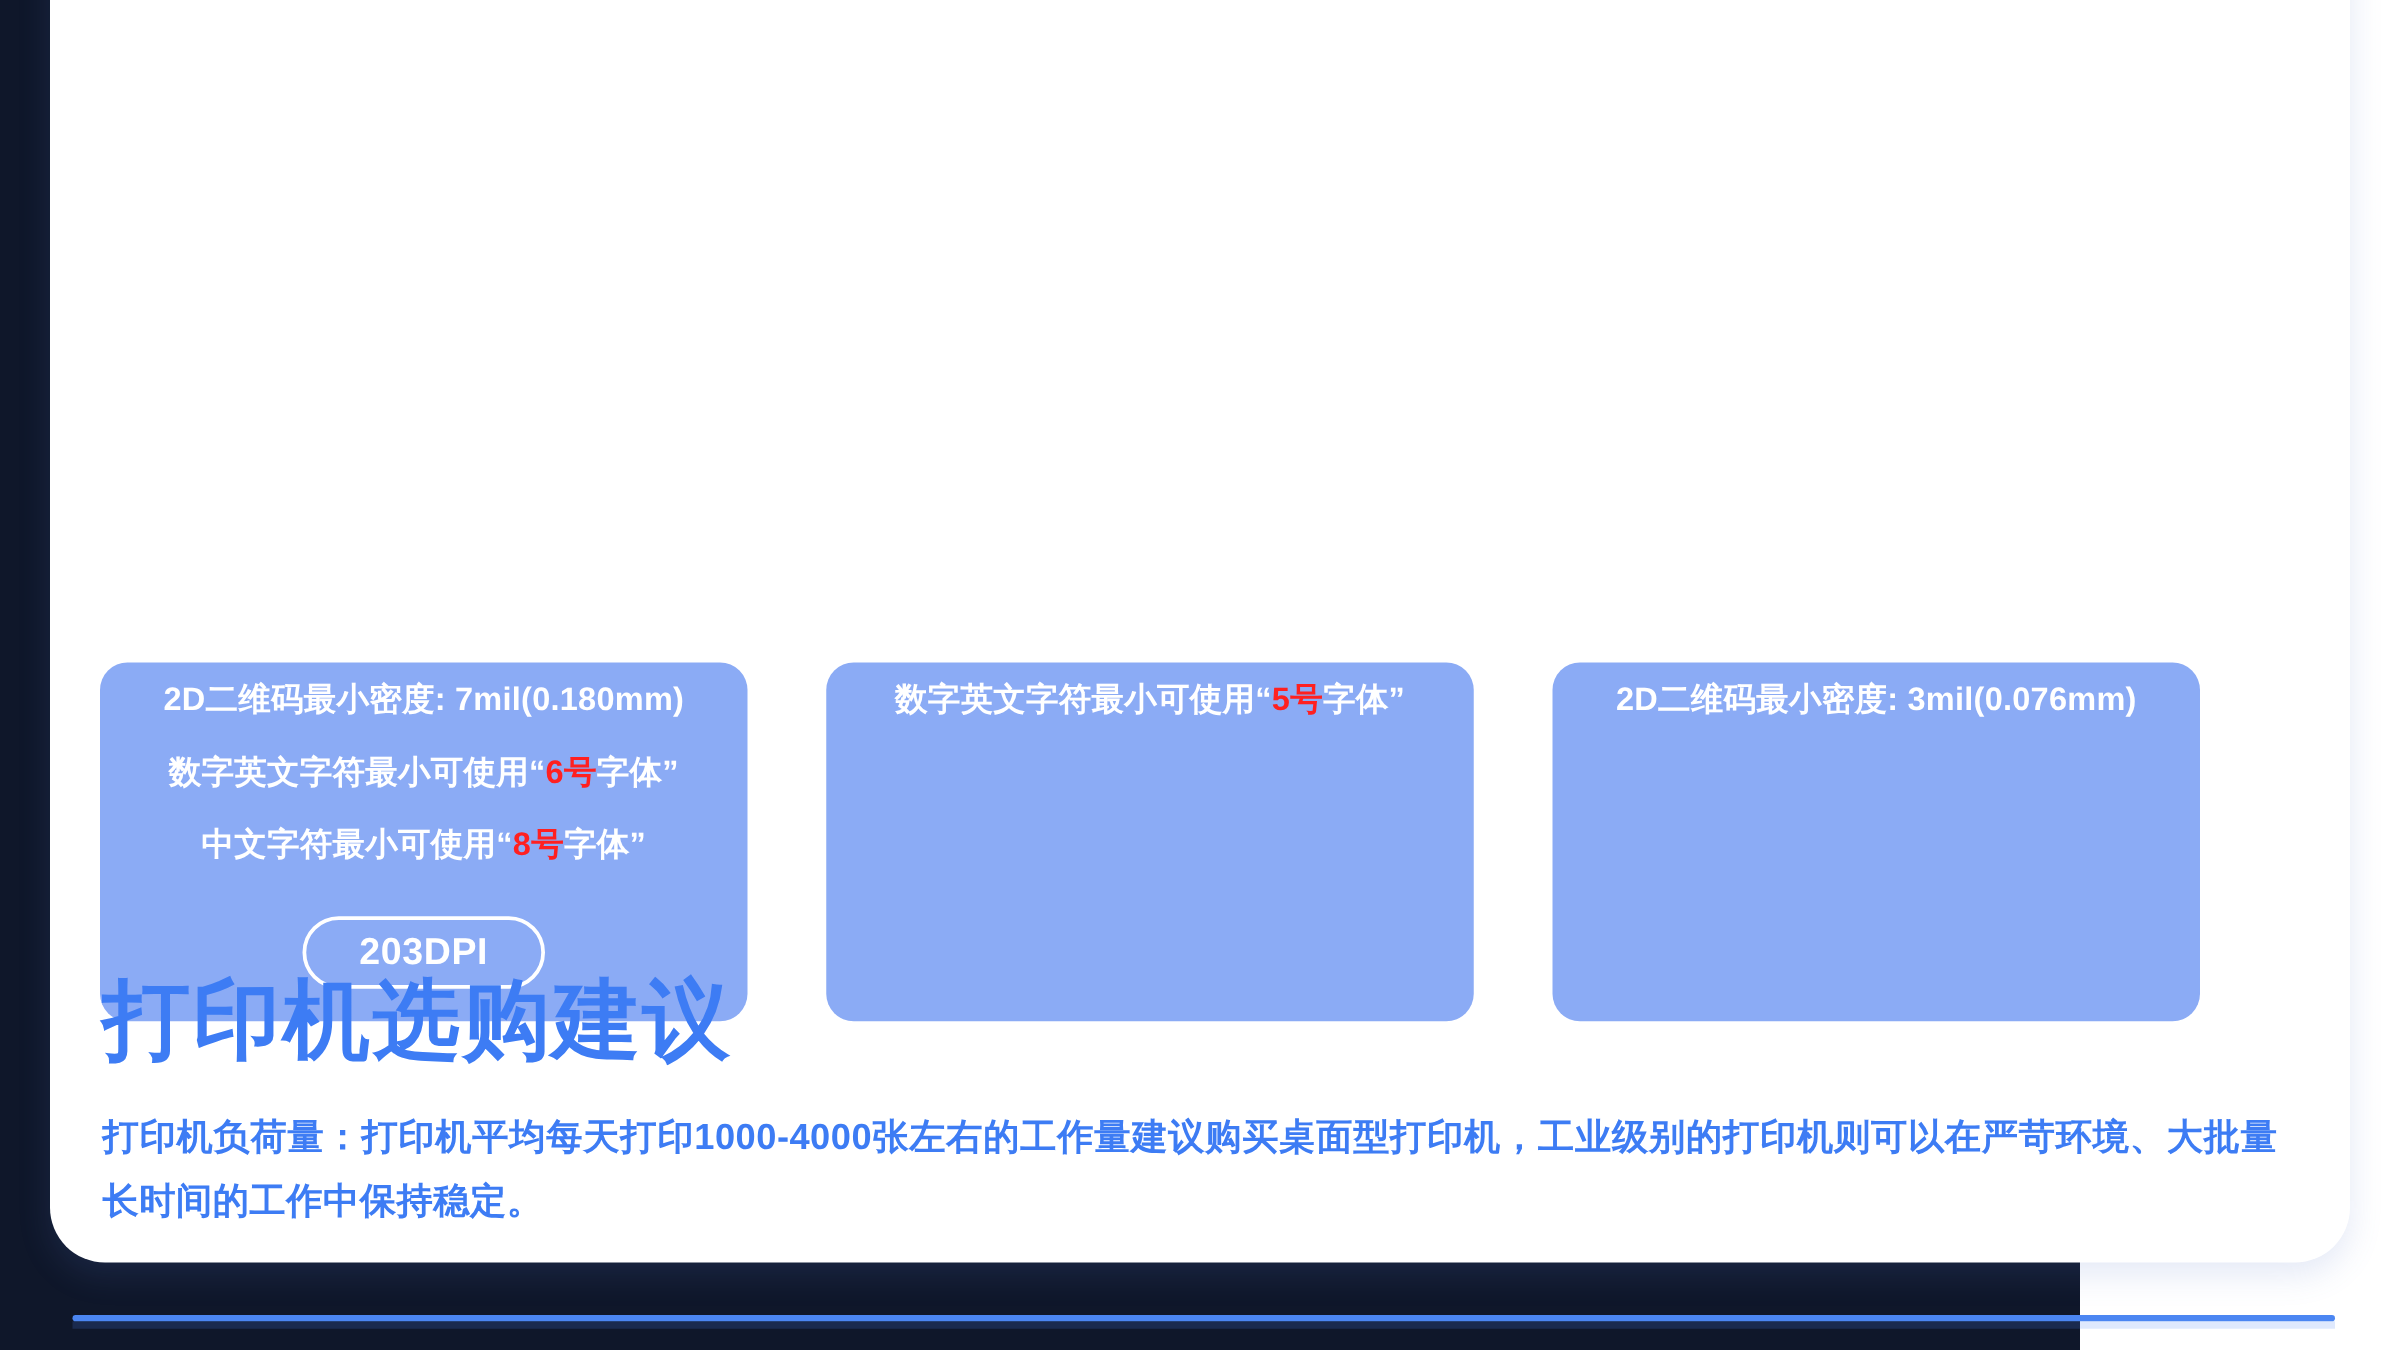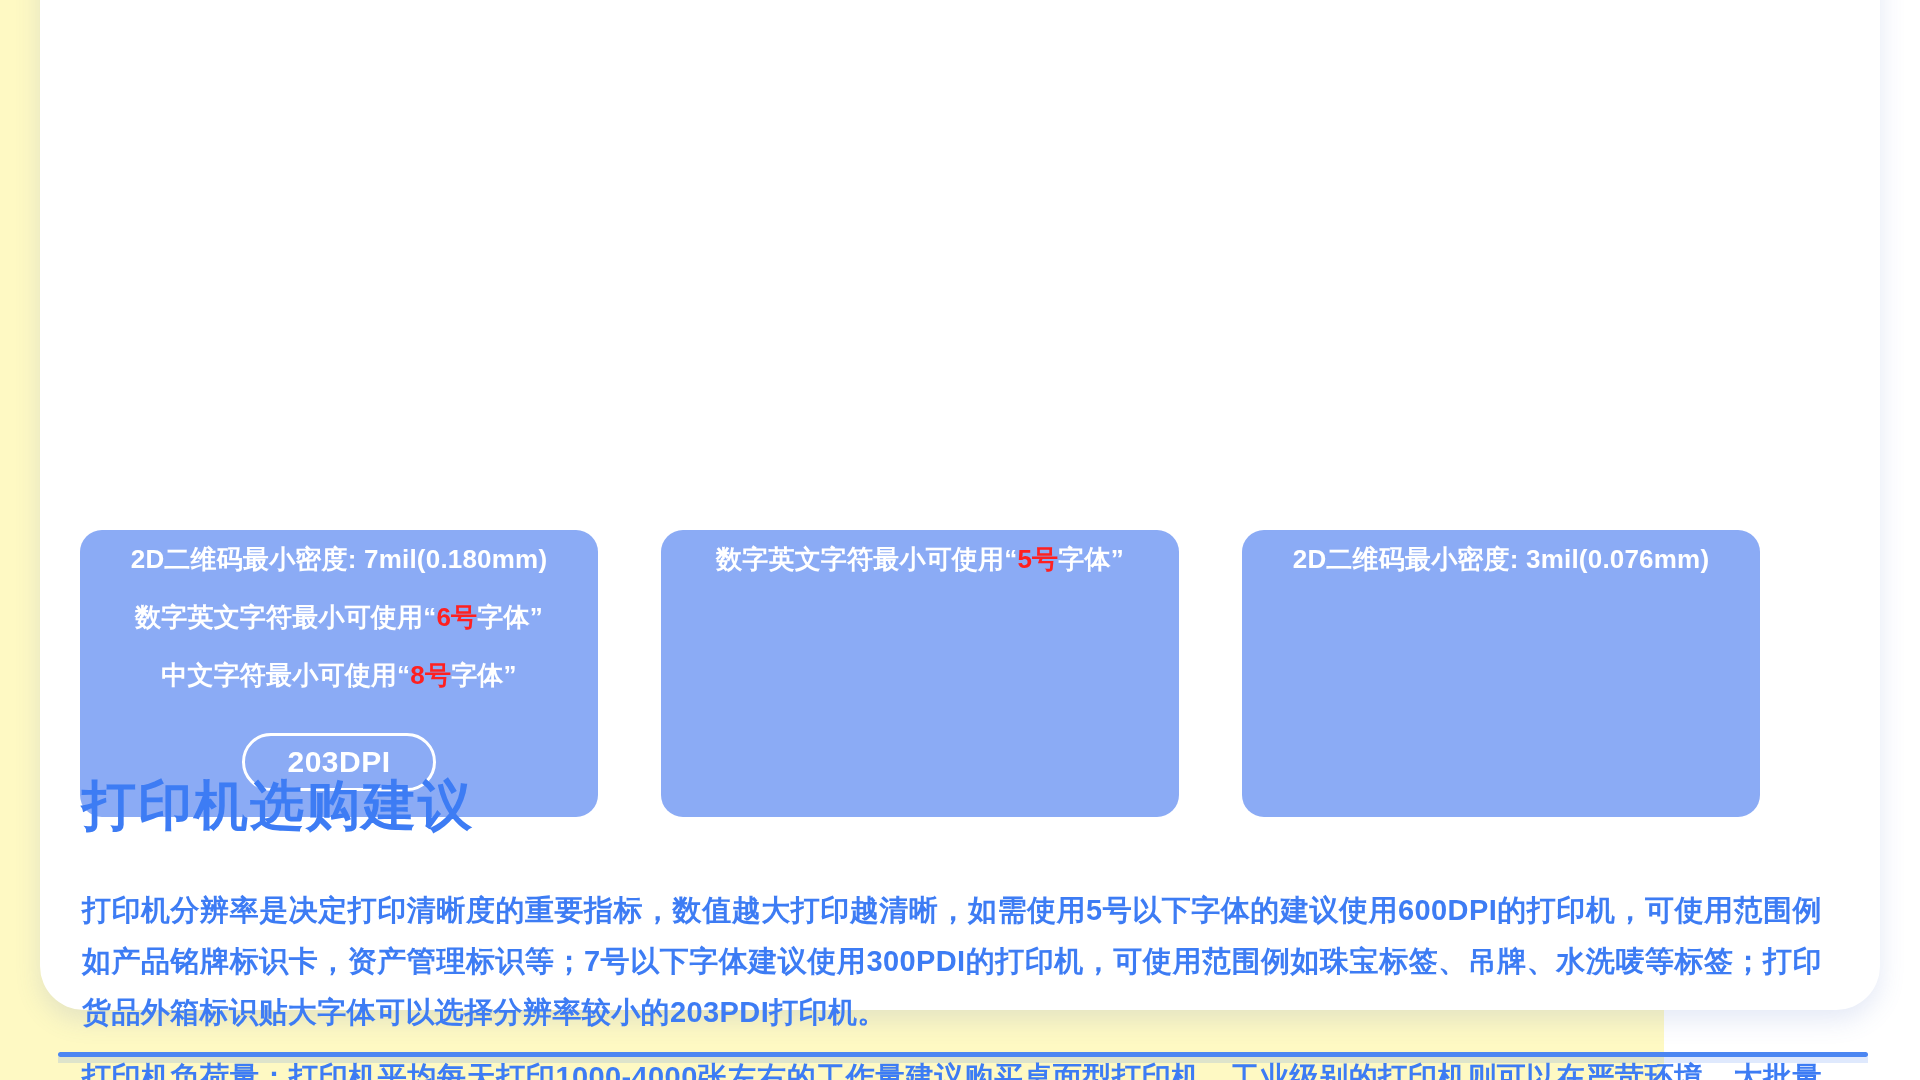--- a/index.html
+++ b/index.html
@@ -7,21 +7,21 @@
     width: 1920px;
     height: 1080px;
     background: #ffffff;
     font-family: "Liberation Sans", "DejaVu Sans", sans-serif;
     overflow: hidden;
   }
   .page {
     position: relative;
     width: 1664px;
     height: 1080px;
-    background: #fef9c3;
+    background: #0f172a;
   }
   
   .panel {
     position: absolute;
     left: 40px;
     top: -420px;
     width: 1840px;
     height: 1430px;
     background: #ffffff;
     border-radius: 44px;
@@ -64,21 +64,21 @@
     font-size: 30px;
     font-weight: bold;
     color: #ffffff;
     letter-spacing: 0.5px;
   }
   
   .heading {
     position: absolute;
     left: 82px;
     top: 770px;
-    font-size: 54px;
+    font-size: 70px;
     font-weight: bold;
     color: #3d7cf4;
     letter-spacing: 2px;
   }
   
   .body {
     position: absolute;
     left: 82px;
     top: 885px;
     width: 1740px;
@@ -132,20 +132,19 @@
 
     <div class="card">
       <div class="line">2D二维码最小密度: 3mil(0.076mm)</div>
     </div>
 
   </div>
 
   <div class="heading">打印机选购建议</div>
 
   <div class="body">
-    <p class="para">打印机分辨率是决定打印清晰度的重要指标，数值越大打印越清晰，如需使用5号以下字体的建议使用600DPI的打印机，可使用范围例如产品铭牌标识卡，资产管理标识等；7号以下字体建议使用300PDI的打印机，可使用范围例如珠宝标签、吊牌、水洗唛等标签；打印货品外箱标识贴大字体可以选择分辨率较小的203PDI打印机。</p>
     <p class="para">打印机负荷量：打印机平均每天打印1000-4000张左右的工作量建议购买桌面型打印机，工业级别的打印机则可以在严苛环境、大批量长时间的工作中保持稳定。</p>
 
   </div>
 
   <div class="sep"></div>
   <div class="sep-shadow"></div>
 </div>
 
 </body></html>

